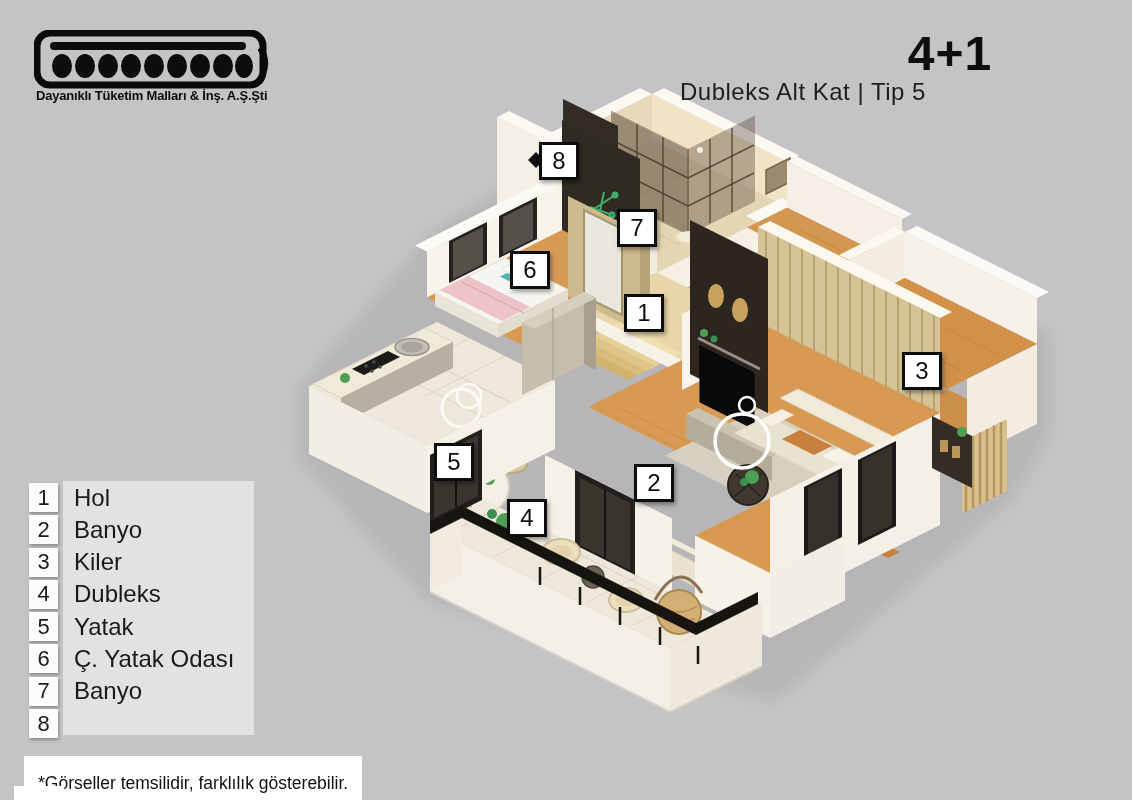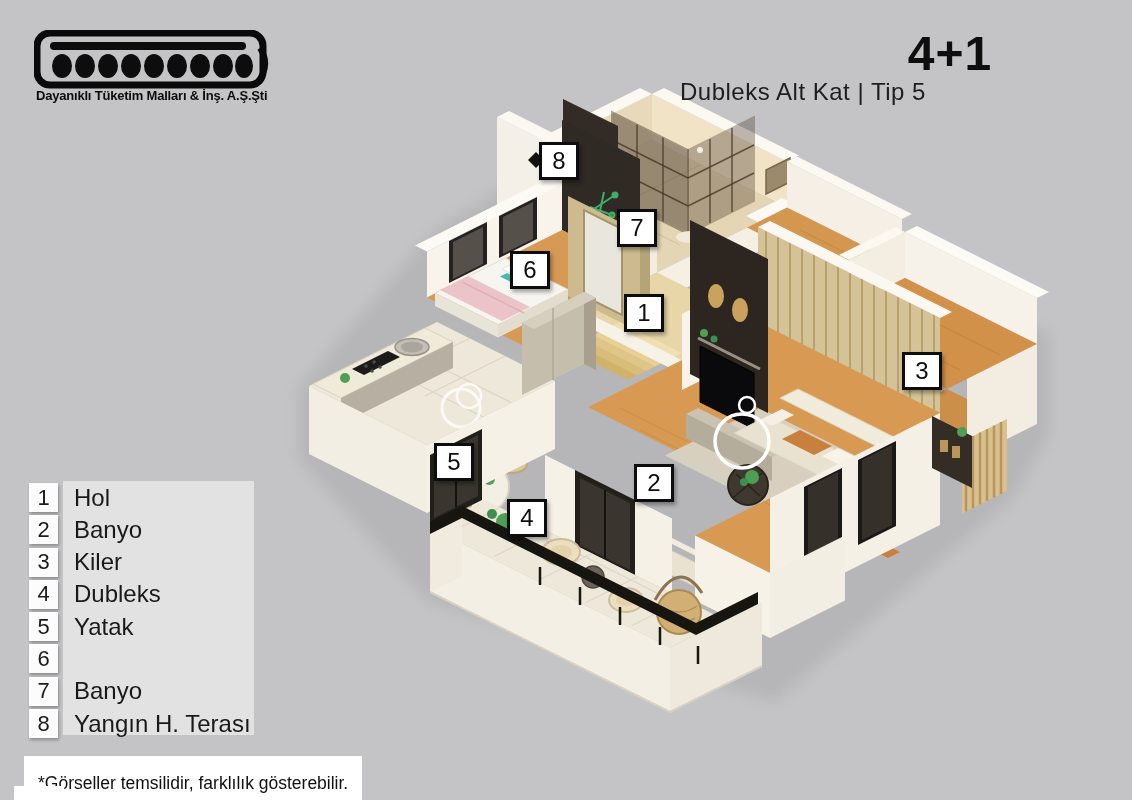--- a/index.html
+++ b/index.html
@@ -427,28 +427,28 @@
     <div class="legend-row">
       <div class="legend-num">4</div>
       <div class="legend-label">Dubleks</div>
     </div>
     <div class="legend-row">
       <div class="legend-num">5</div>
       <div class="legend-label">Yatak</div>
     </div>
     <div class="legend-row">
       <div class="legend-num">6</div>
+      <div class="legend-label">Ç. Yatak Odası</div>
     </div>
     <div class="legend-row">
       <div class="legend-num">7</div>
       <div class="legend-label">Banyo</div>
     </div>
     <div class="legend-row">
       <div class="legend-num">8</div>
-      <div class="legend-label">Yangın H. Terası</div>
     </div>
   </div>
 
 <div class="disclaimer">*Görseller temsilidir, farklılık gösterebilir.</div>
 <div class="corner-box"></div>
 
 <div id="markers">
     <div class="badge" title="Hol" style="left: 644px; top: 313px;">1</div>
     <div class="badge" title="Salon" style="left: 654px; top: 483px;">2</div>
     <div class="badge" title="Kiler" style="left: 922px; top: 371px;">3</div>

